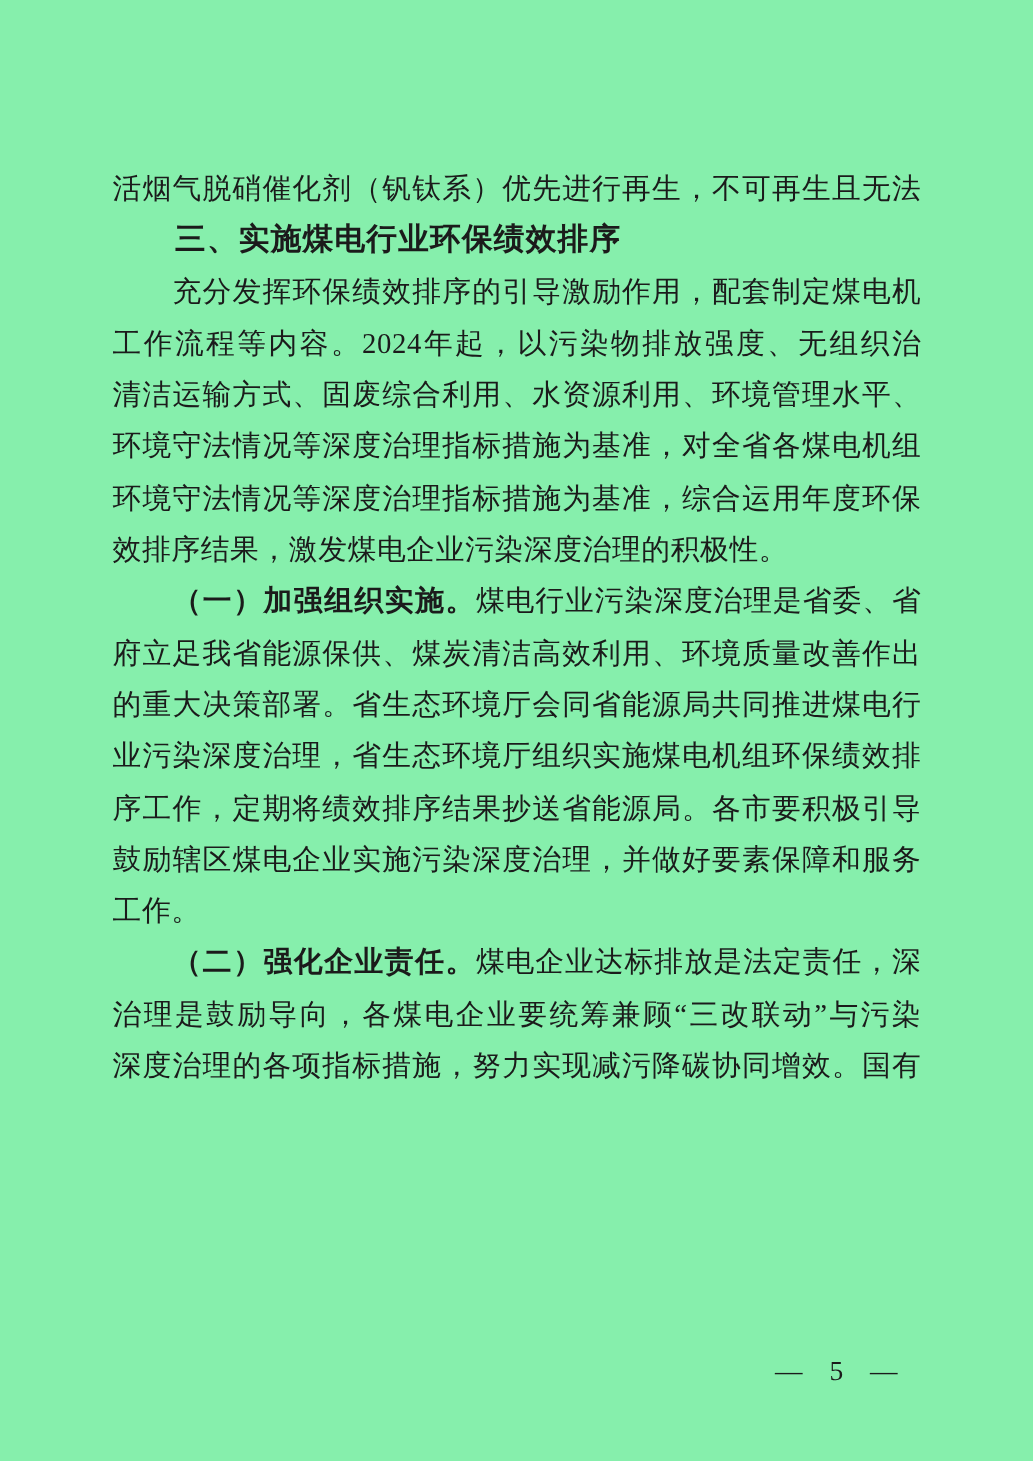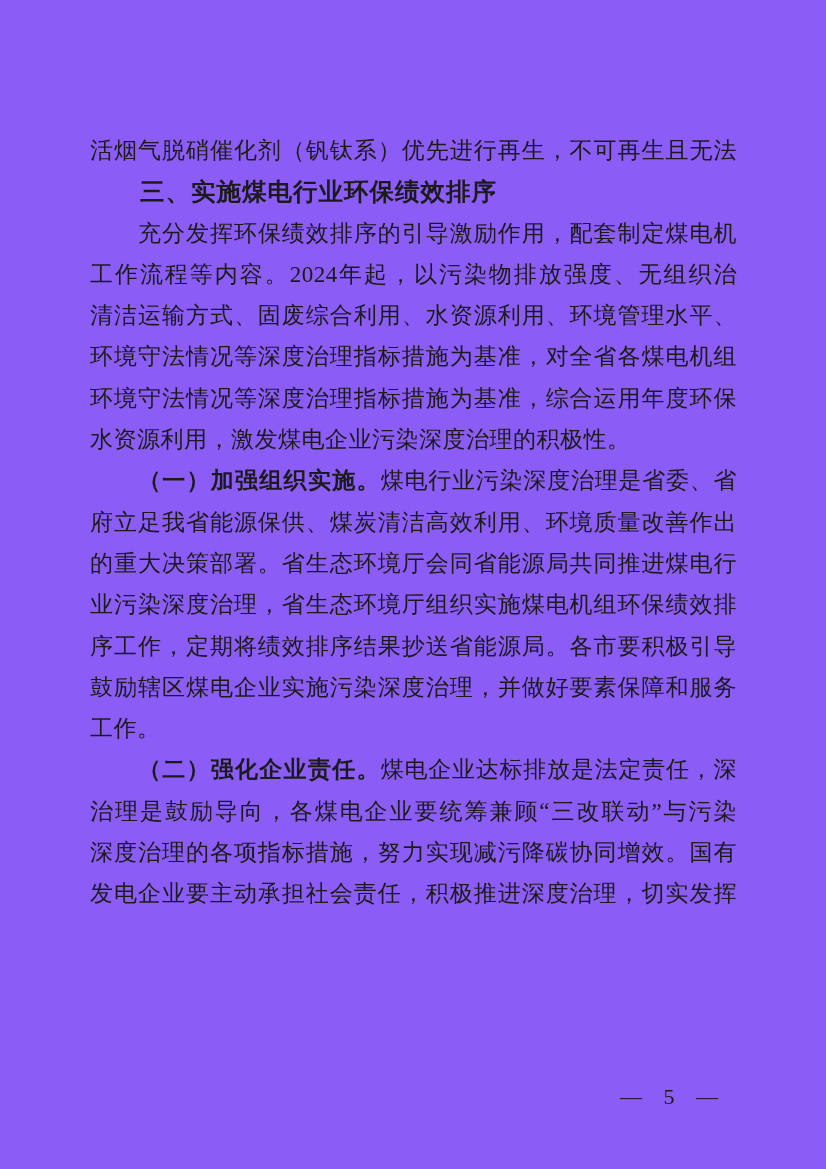--- a/index.html
+++ b/index.html
@@ -6,21 +6,21 @@
   body {
     width: 826px; height: 1169px;
     background: #ffffff;
     position: relative;
     overflow: hidden;
     font-family: "Liberation Serif", "DejaVu Serif", serif;
     color: #1b1b1b;
   }
   .page {
     position: absolute; inset: 0;
-    background: #8b5cf6;
+    background: #86efac;
     text-decoration: underline;
   }
   .content {
     position: absolute;
     left: 90px; top: 130px;
     width: 647px;
   }
   .line {
     font-size: 23px;
     line-height: 41.3px;
@@ -60,29 +60,28 @@
 
 <div class="page">
   <main class="content" id="doc-content">
       <div class="line body-line fill"><span>活烟气脱硝催化剂（钒钛系）优先进行再生，不可再生且无法</span></div>
       <div class="line heading-line indent"><span class="bold-lead">三、实施煤电行业环保绩效排序</span></div>
       <div class="line body-line indent fill"><span>充分发挥环保绩效排序的引导激励作用，配套制定煤电机</span></div>
       <div class="line body-line fill"><span>工作流程等内容。2024年起，以污染物排放强度、无组织治理、</span></div>
       <div class="line body-line fill"><span>清洁运输方式、固废综合利用、水资源利用、环境管理水平、</span></div>
       <div class="line body-line fill"><span>环境守法情况等深度治理指标措施为基准，对全省各煤电机组</span></div>
       <div class="line body-line fill"><span>环境守法情况等深度治理指标措施为基准，综合运用年度环保绩</span></div>
-      <div class="line body-line"><span>水资源利用，激发煤电企业污染深度治理的积极性。</span></div>
+      <div class="line body-line"><span>效排序结果，激发煤电企业污染深度治理的积极性。</span></div>
       <div class="line body-line indent fill"><span class="bold-lead">（一）加强组织实施。</span><span>煤电行业污染深度治理是省委、省政</span></div>
       <div class="line body-line fill"><span>府立足我省能源保供、煤炭清洁高效利用、环境质量改善作出</span></div>
       <div class="line body-line fill"><span>的重大决策部署。省生态环境厅会同省能源局共同推进煤电行</span></div>
       <div class="line body-line fill"><span>业污染深度治理，省生态环境厅组织实施煤电机组环保绩效排</span></div>
       <div class="line body-line fill"><span>序工作，定期将绩效排序结果抄送省能源局。各市要积极引导</span></div>
       <div class="line body-line fill"><span>鼓励辖区煤电企业实施污染深度治理，并做好要素保障和服务</span></div>
       <div class="line body-line"><span>工作。</span></div>
       <div class="line body-line indent fill"><span class="bold-lead">（二）强化企业责任。</span><span>煤电企业达标排放是法定责任，深度</span></div>
       <div class="line body-line fill"><span>治理是鼓励导向，各煤电企业要统筹兼顾“三改联动”与污染</span></div>
       <div class="line body-line fill"><span>深度治理的各项指标措施，努力实现减污降碳协同增效。国有</span></div>
-      <div class="line body-line fill"><span>发电企业要主动承担社会责任，积极推进深度治理，切实发挥</span></div>
     </main>
   <footer class="page-footer">
     <span>— 5 —</span>
   </footer>
 </div>
 
 </body></html>

